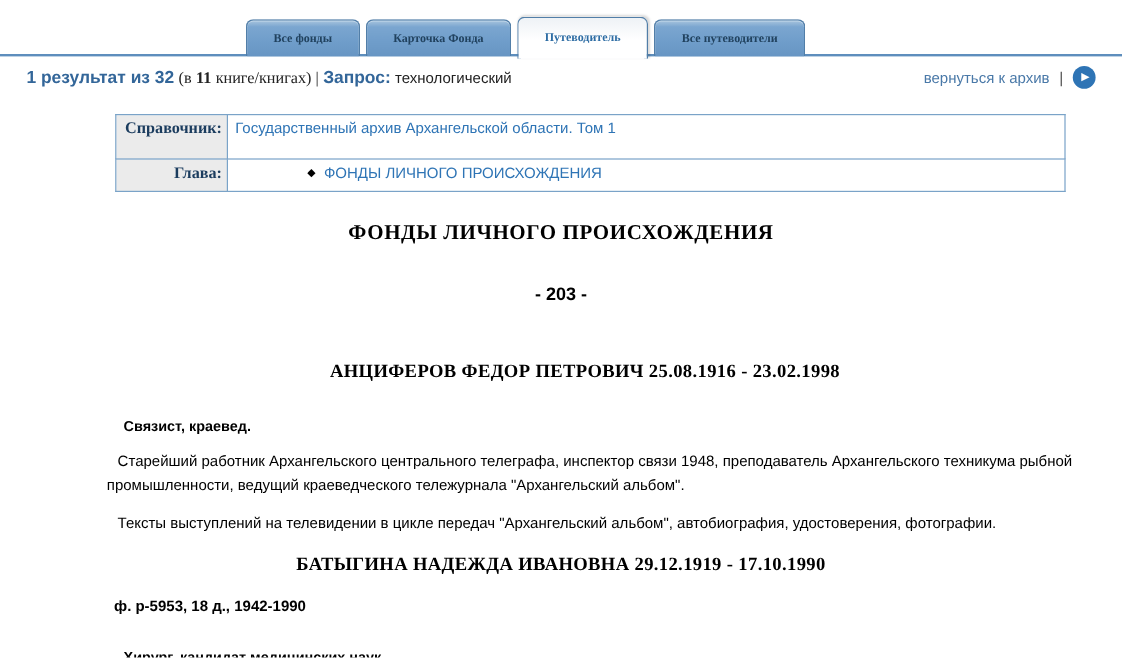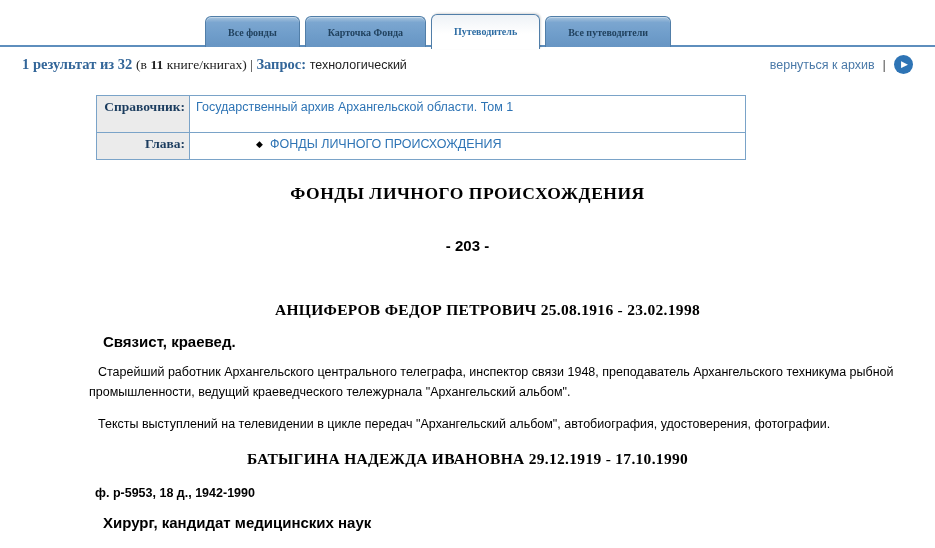--- a/index.html
+++ b/index.html
@@ -20,35 +20,35 @@
   }
   .tab.active {
     height: 35px; background: linear-gradient(180deg, #eef2f6 0%, #ffffff 55%);
     color: #2e6da4; z-index: 3; margin-bottom: -2px; padding-bottom: 2px;
     box-shadow: 1px -1px 2px rgba(0,0,0,0.15);
   }
 
   
   .resultbar { display: flex; justify-content: space-between; align-items: center; padding: 7px 22px 6px 22px; }
   .result-left { font-size: 13px; color: #222; white-space: nowrap; }
-  .blue-strong { font-family: Liberation Serif, serif; font-weight: bold; color: #336699; font-size: 14.5px; }
+  .blue-strong { font-family: Liberation Sans, sans-serif; font-weight: bold; color: #336699; font-size: 14.5px; }
   .plain-serif { font-family: "Liberation Serif", "DejaVu Serif", serif; font-size: 13.5px; color: #222; }
   .bold-num { font-weight: bold; font-family: Liberation Serif, serif; font-size: 13.5px; }
   .query-value { font-size: 12.5px; color: #222; }
   .result-right { display: flex; align-items: center; gap: 8px; }
   .back-link { font-size: 12.5px; color: #4a79a8; text-decoration: none; cursor: pointer; }
   .pipe { color: #555; font-size: 13px; }
   .fwd-btn {
     width: 19px; height: 19px; border-radius: 50%; background: #2e74b5; border: none;
     color: #ffffff; font-size: 9px; line-height: 19px; text-align: center; cursor: pointer;
     display: inline-flex; align-items: center; justify-content: center; padding-left: 2px;
   }
 
   
-  .info-table { margin: 15px 0 0 96px; width: 650px; border-collapse: collapse; padding-left: 16px; }
+  .info-table { margin: 15px 0 0 96px; width: 792px; border-collapse: collapse; padding-left: 16px; }
   .info-table td { border: 1px solid #7aa3c8; vertical-align: top; }
   .cell-label {
     width: 93px; background: #ebebeb; text-align: right; padding: 3px 4px 3px 2px;
     font-family: "Liberation Serif", "DejaVu Serif", serif; font-weight: bold; font-size: 13.5px; color: #1b3c5e;
     white-space: nowrap;
   }
   .cell-value { background: #ffffff; padding: 4px 6px; font-size: 12.5px; }
   .row-ref .cell-value { height: 37px; }
   .row-chapter .cell-label, .row-chapter .cell-value { height: 27px; }
   .ref-link { color: #2e74b5; cursor: pointer; text-decoration: none; }
@@ -63,21 +63,21 @@
     font-weight: bold; font-size: 17.5px; color: #000; letter-spacing: 0.5px;
   }
   .page-num { text-align: center; font-weight: bold; font-size: 15px; margin-top: 33px; color: #000; }
   .entry-heading {
     text-align: center; font-family: "Liberation Serif", "DejaVu Serif", serif;
     font-weight: bold; font-size: 15.5px; color: #000; letter-spacing: 0.3px;
   }
   .eh-1 { margin-top: 47px; margin-left: 40px; }
   .eh-2 { margin-top: 16px; }
   .fond-line { margin: 18px 30px 0 95px; font-weight: bold; font-size: 12.5px; color: #000; }
-  .role-line { margin: 14px 30px 0 103px; font-weight: bold; font-size: 15px; color: #000; }
+  .role-line { margin: 29px 30px 0 103px; font-weight: bold; font-size: 12px; color: #000; }
   .para { margin: 12px 30px 0 89px; font-size: 12.5px; line-height: 20px; color: #000; text-indent: 9px; }
 </style>
 </head>
 <body>
 
 <div class="tabbar">
   <div class="baseline"></div>
   <div class="tabs">
     <div class="tab">Все фонды</div>
     <div class="tab">Карточка Фонда</div>

